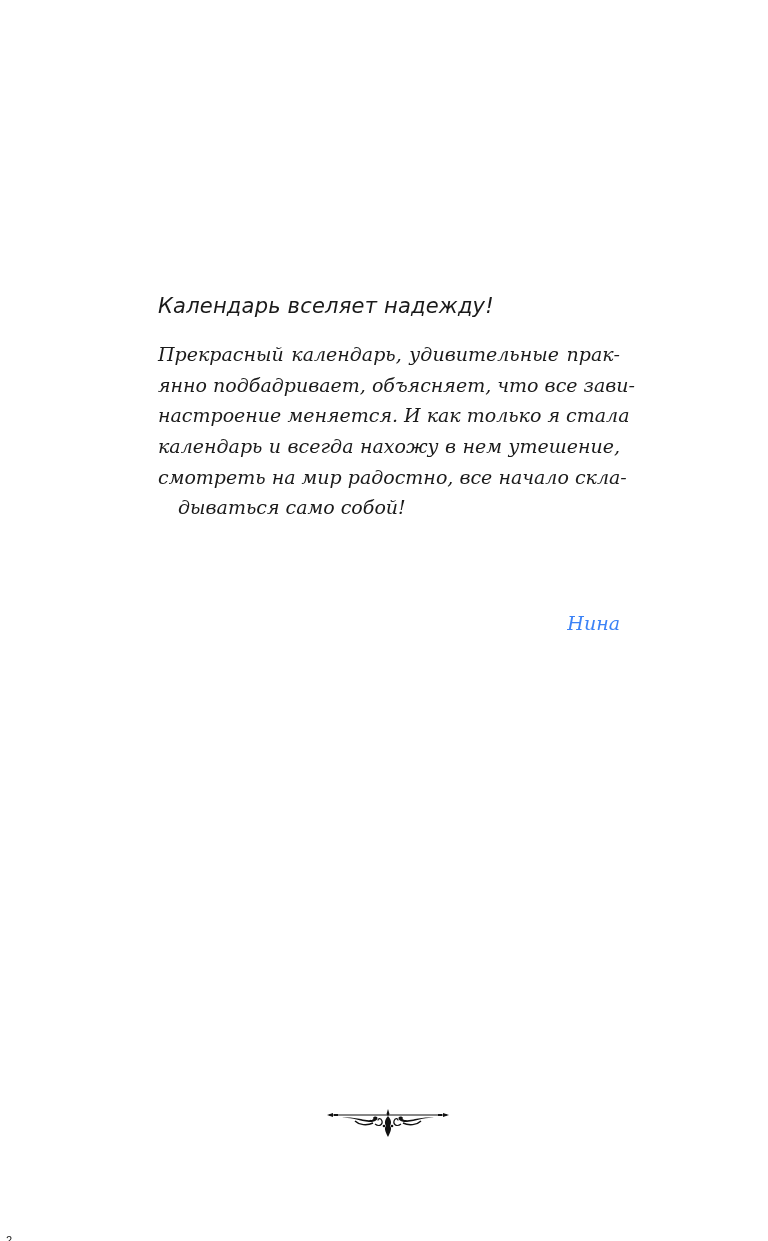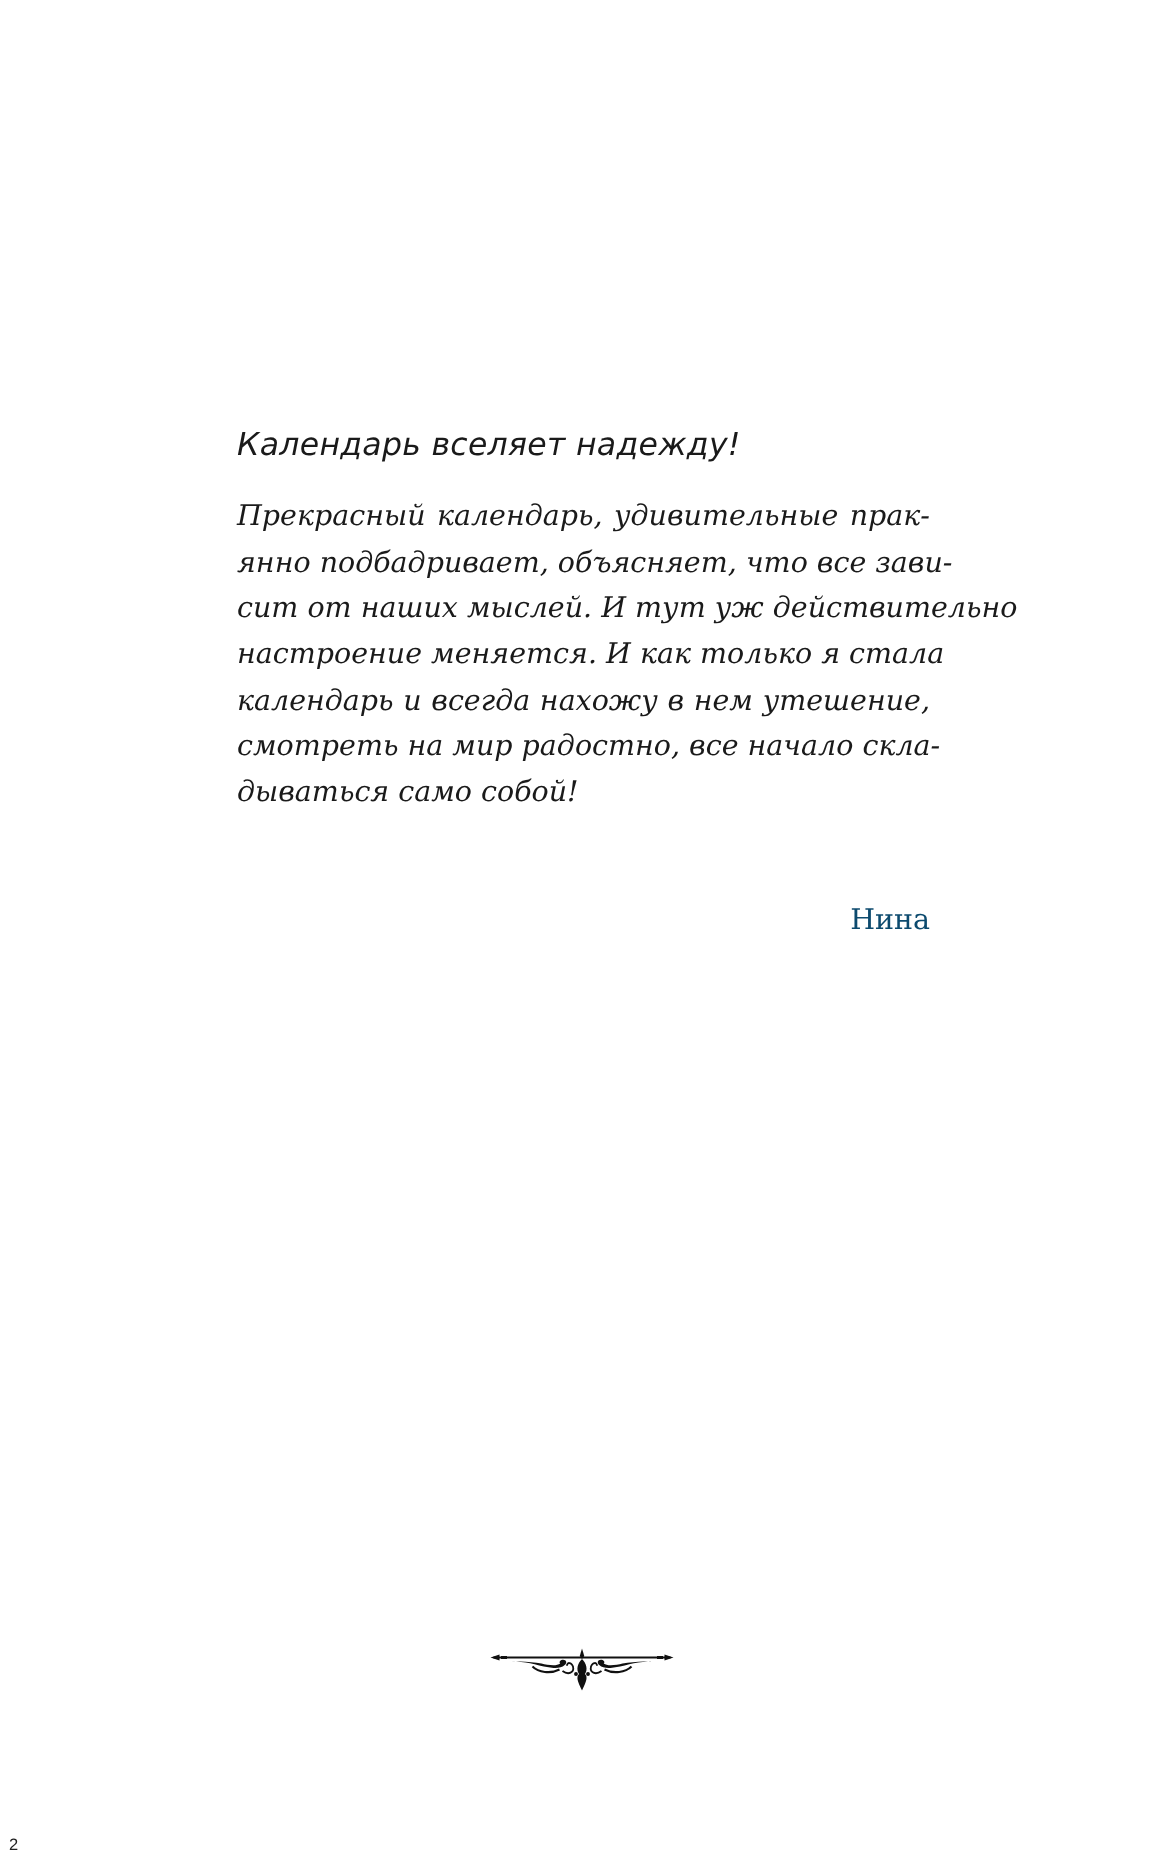--- a/index.html
+++ b/index.html
@@ -9,21 +9,21 @@
     }
     body {
       width: 768px;
       height: 1241px;
       position: relative;
       overflow: hidden;
       color: #1a1a1a;
     }
     .page {
       position: absolute;
-      left: 0; top: 2px;
+      left: 0; top: 12px;
       width: 768px; height: 920px;
     }
     .heading {
       position: absolute;
       left: 158px;
       top: 282px;
       font-family: "DejaVu Sans", sans-serif;
       font-style: italic;
       font-size: 21px;
       letter-spacing: 0.2px;
@@ -45,28 +45,30 @@
     }
     .body-text .line {
       display: block;
       text-align: justify;
       text-align-last: justify;
       white-space: nowrap;
       height: 30.7px;
     }
     .body-text .line.last {
       text-align-last: left;
+      margin-left: 20px;
     }
     .author {
       position: absolute;
       right: 148px;
       top: 600px;
       font-family: "DejaVu Serif", serif;
+      font-style: italic;
       font-size: 19px;
-      color: #0c4a6e;
+      color: #3b82f6;
     }
     .ornament {
       position: absolute;
       left: 325px;
       top: 1093px;
       width: 126px;
       height: 34px;
     }
     .page-number {
       position: absolute;
@@ -80,21 +82,20 @@
 </head>
 <body>
 
 <div class="page">
 
   <h2 class="heading">Календарь вселяет надежду!</h2>
 
   <div class="body-text">
     <span class="line">Прекрасный календарь, удивительные прак-</span>
     <span class="line">янно подбадривает, объясняет, что все зави-</span>
-    <span class="line">сит от наших мыслей. И тут уж действительно</span>
     <span class="line">настроение меняется. И как только я стала</span>
     <span class="line">календарь и всегда нахожу в нем утешение,</span>
     <span class="line">смотреть на мир радостно, все начало скла-</span>
     <span class="line last">дываться само собой!</span>
   </div>
 
   <div class="author">Нина</div>
 
   <svg class="ornament" viewBox="0 0 126 34" xmlns="http://www.w3.org/2000/svg">
 

